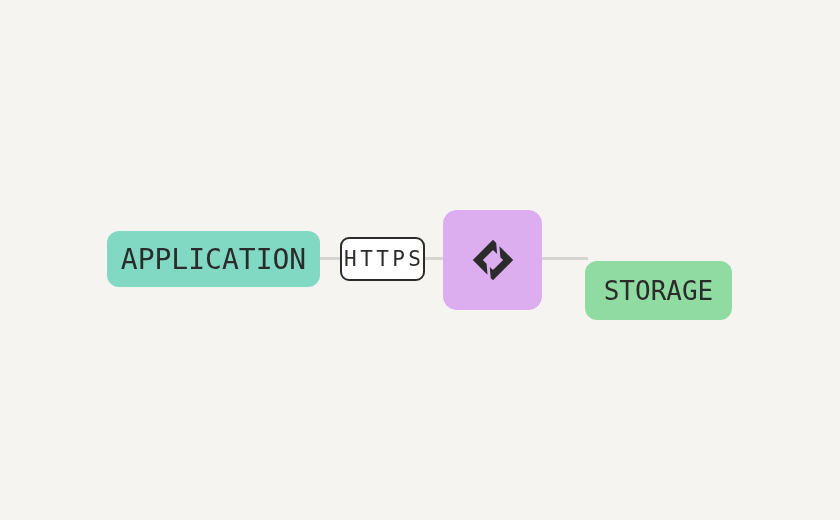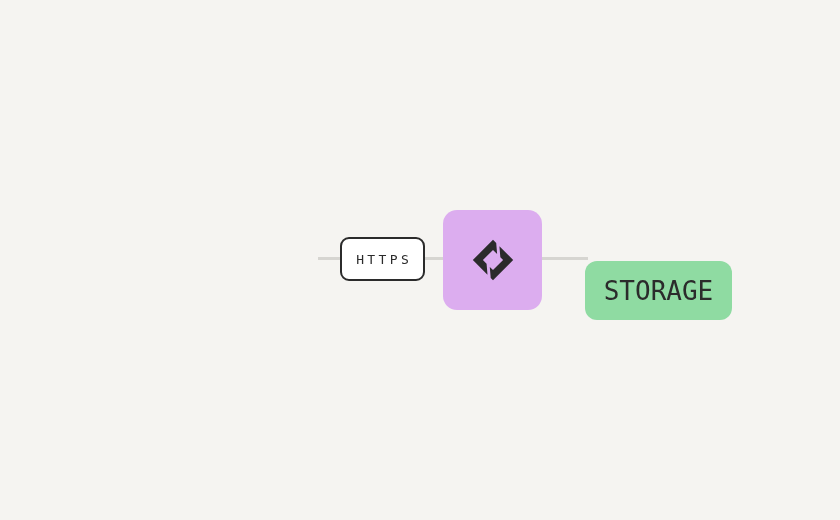--- a/index.html
+++ b/index.html
@@ -38,21 +38,21 @@
     font-size: 28px;
   }
   .node-https {
     left: 340px;
     top: 237px;
     width: 85px;
     height: 44px;
     border-radius: 9px;
     border-style: solid;
     border-width: 2px;
-    font-size: 13px;
+    font-size: 21px;
     letter-spacing: 3.4px;
     text-indent: 3.4px;
   }
   .node-hub {
     left: 443px;
     top: 210px;
     width: 99px;
     height: 100px;
     border-radius: 14px;
   }
@@ -73,20 +73,23 @@
     display: block;
   }
 </style>
 </head>
 <body>
 
 <div class="canvas" style="background: rgb(245, 244, 241);">
 
   <div class="connector" style="background: rgb(214, 213, 209);"></div>
 
+  <div class="node node-application" style="background: rgb(129, 216, 195);">
+    <span style="color: rgb(43, 43, 43);">APPLICATION</span>
+  </div>
 
   <div class="node node-https" style="background: rgb(255, 255, 255); border-color: rgb(43, 43, 43);">
     <span style="color: rgb(43, 43, 43);">HTTPS</span>
   </div>
 
   <div class="node node-hub" style="background: rgb(220, 173, 239);">
     <svg class="hub-icon" viewBox="0 0 48 48" xmlns="http://www.w3.org/2000/svg">
       <polygon class="hub-icon-shape" points="24,2 27.5,5.5 28.5,17.5 24,13 13,24 17,28 18,40 2,24" fill="#2b2b2b"></polygon>
       <polygon class="hub-icon-shape" points="31,9 46,24 24,46 21.5,43.5 20.5,31.5 24,35 35,24 32,21" fill="#2b2b2b"></polygon>
     </svg>

